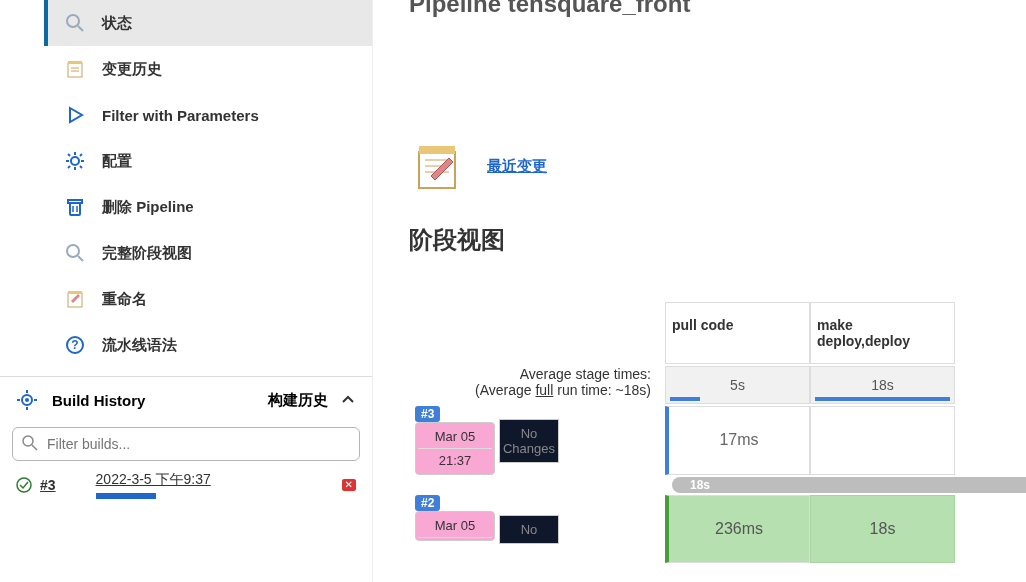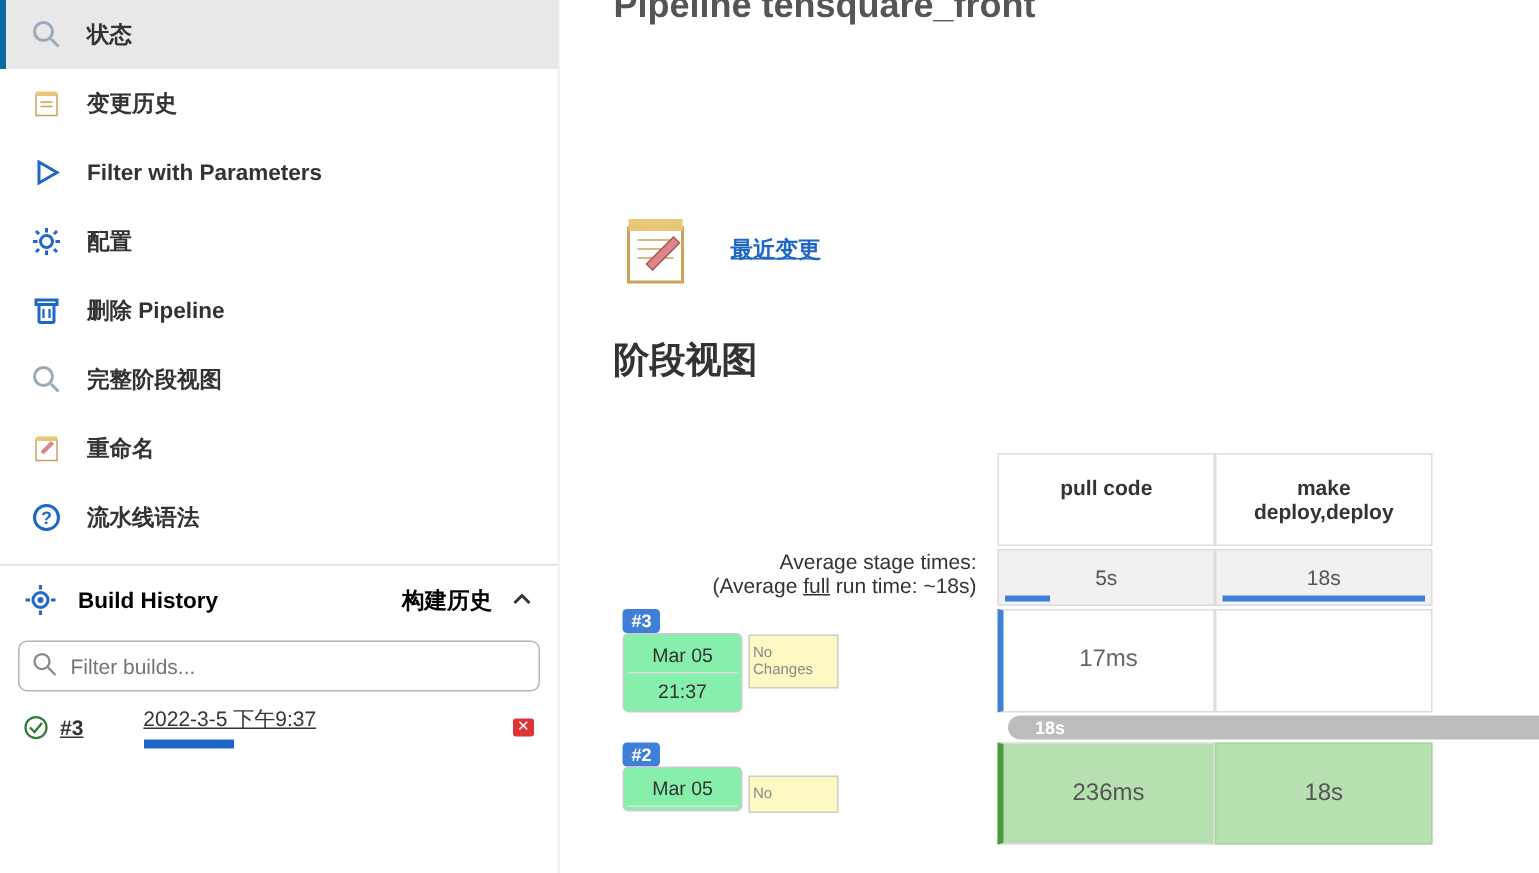--- a/index.html
+++ b/index.html
@@ -1,18 +1,18 @@
 <!DOCTYPE html>
 <html><head>
 <meta charset="utf-8">
 <style>
 * { margin:0; padding:0; box-sizing:border-box; font-family:"Segoe UI",Arial,sans-serif; }
 body { display:flex; width:1026px; height:582px; overflow:hidden; background:#fff; }
 .sidebar { width:373px; display:flex; flex-direction:column; border-right:1px solid #eee; }
-.nav { list-style:none; }
+.nav { list-style:none;margin-left:44px; }
 .nav-item { display:flex; align-items:center; padding:12px 20px; cursor:pointer; font-size:15px; color:#333; font-weight:600; }
 .nav-item.active { background:#e8e8e8; border-left:4px solid #0b6aa2; padding-left:16px; }
 .nav-item .icon { width:22px; height:22px; margin-right:16px; display:flex; align-items:center; justify-content:center; }
 .build-hist-hdr { display:flex; align-items:center; padding:12px 16px; font-weight:700; font-size:15px; border-top:1px solid #ddd; margin-top:8px;}
 .build-hist-hdr .icon { margin-right:14px; }
 .build-hist-hdr .spacer { flex:1; }
 .build-hist-hdr .link { font-weight:700; margin-right:12px;}
 .filter-wrap { padding:4px 12px; }
 .filter { width:100%; border:1px solid #b5b5b5; border-radius:6px; padding:8px 10px 8px 34px; font-size:14px; color:#555; background:transparent;}
 .filter-wrap { position:relative; }
@@ -26,29 +26,29 @@
 .main { flex:1; padding:0 0 0 36px; overflow:hidden; }
 .title { font-size:24px; font-weight:800; color:#555; margin-top:-10px; }
 .recent { display:flex; align-items:center; margin-top:120px; }
 .recent .link { color:#1e66c8; text-decoration:underline; font-weight:700; margin-left:22px; font-size:15px;}
 .section-title { font-size:24px; font-weight:800; color:#333; margin-top:30px; }
 .stage-table { margin-top:46px; position:relative; }
 .stage-head { display:flex; }
 .row-label { width:256px; text-align:right; padding-right:14px; font-size:14px; color:#333; }
 .row-label .avg { display:block; }
 .row-label .full { text-decoration:underline; }
-.stage-col { width:145px; border:1px solid #ddd; text-align:center; font-weight:700; font-size:14px; color:#333; padding:14px 6px; background:#fff;}
+.stage-col { width:145px; border:1px solid #ddd; text-align:left; font-weight:700; font-size:14px; color:#333; padding:14px 6px; background:#fff;}
 .stage-val { width:145px; border:1px solid #ddd; text-align:center; font-size:14px; color:#555; padding:10px 6px; background:#f1f1f1; position:relative;}
 .stage-val .bar { position:absolute; left:4px; right:4px; bottom:2px; height:4px; background:#3f7fd8; }
 .stage-row { display:flex; align-items:stretch; margin-top:2px; }
 .run-badge { background:#3f7fd8; color:#fff; font-size:12px; font-weight:700; padding:1px 6px; border-radius:3px; width:fit-content;}
-.run-info { border:1px solid #ccc; border-radius:4px; padding:2px; width:80px; background:#86efac; font-size:13px; color:#333; text-align:center;}
+.run-info { border:1px solid #ccc; border-radius:4px; padding:2px; width:80px; background:#f9a8d4; font-size:13px; color:#333; text-align:center;}
 .run-info .d { border-bottom:1px solid #ddd; padding:4px 2px;}
 .run-info .t { padding:4px 2px;}
-.no-changes { border:1px solid #ccc; background:#fef9c3; color:#888; font-size:10px; width:60px; padding:6px 2px; align-self:center;}
+.no-changes { border:1px solid #ccc; background:#0f172a; color:#888; font-size:13px; text-align:center; width:60px; padding:6px 2px; align-self:center;}
 .run-cell { width:145px; border:1px solid #ddd; border-left:4px solid #3f7fd8; text-align:center; font-size:16px; color:#666; padding:24px 6px; background:#fff; margin-left:0;}
 .run-cell.empty { border-left:1px solid #ddd; }
 .timeline-bar { height:16px; background:#bdbdbd; border-radius:8px; margin:2px 0 2px 263px; width:540px; display:flex; align-items:center; color:#fff; font-weight:700; font-size:12px; padding-left:18px;}
 .run-cell.green { background:#b7e0b1; border-left:4px solid #4a9b3e; color:#555;}
 .run-cell.green2 { background:#b7e0b1; border:1px solid #a8d49e; color:#555;}
 .run-left { width:256px; display:flex; align-items:flex-start; padding-left:6px; gap:4px; flex-direction:row;}
 .run-left-inner { display:flex; flex-direction:column; align-items:flex-start;}
 svg { display:block; }
 </style>
 </head>

